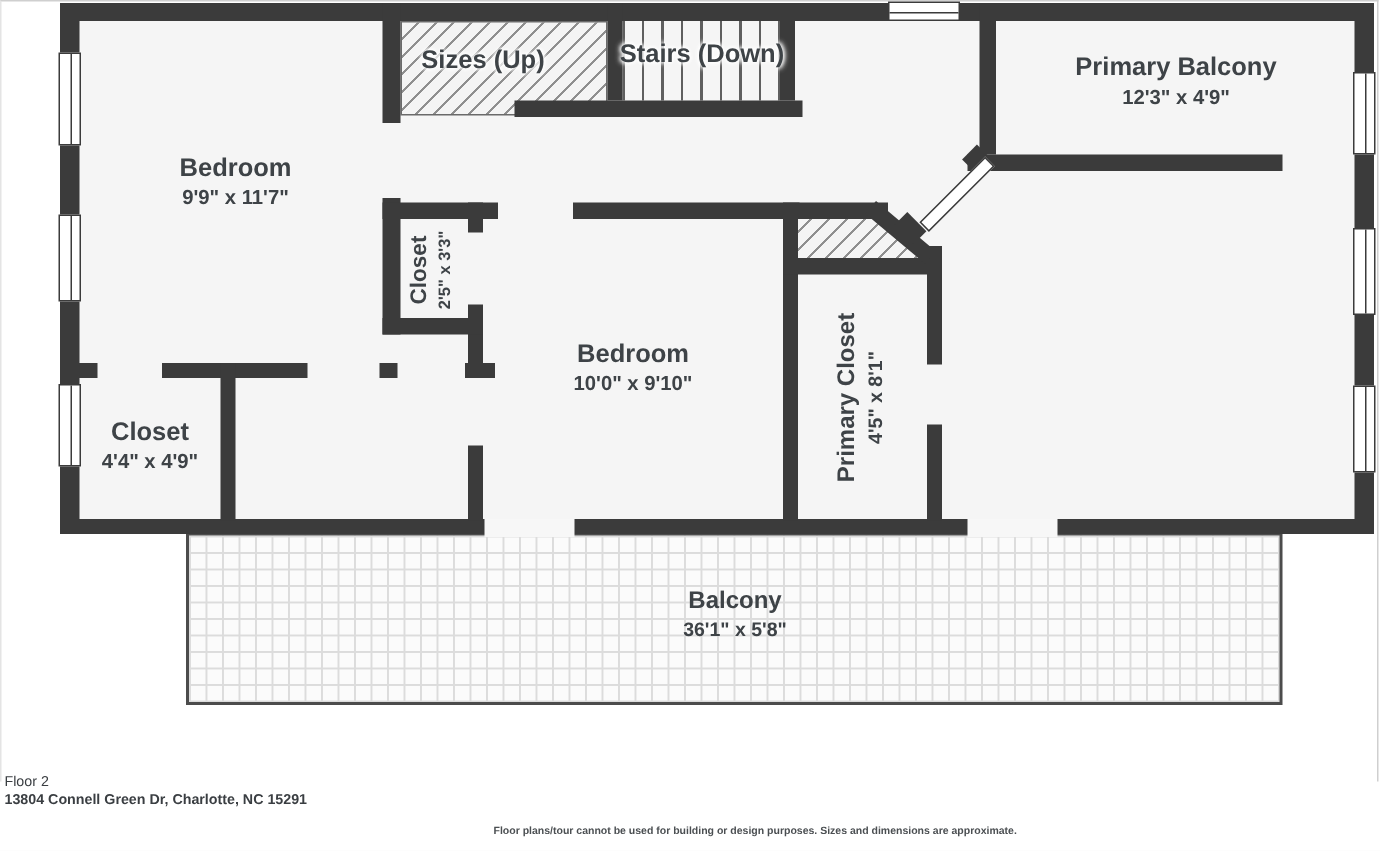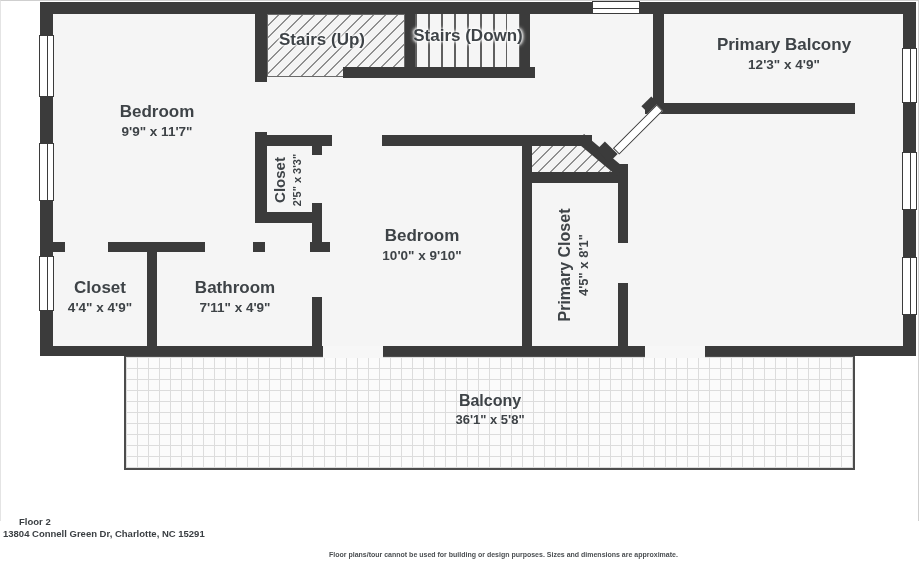--- a/index.html
+++ b/index.html
@@ -57,21 +57,21 @@
   .rd-sm{display:block;font-size:11px;}
   .rn-b{display:block;font-size:16px;}
   .rd-b{display:block;font-size:13px;}
   .stairs-label{
     position:absolute;transform:translate(-50%,-50%);color:#3e4347;font-weight:bold;
     font-size:17px;white-space:nowrap;z-index:30;
     text-shadow:0 0 3px #fff,0 0 3px #fff,0 0 4px #fff,0 0 5px #fff;
   }
   
   .addr{position:absolute;left:3px;top:528px;font-size:9.5px;font-weight:bold;color:#3a3e42;}
-  .floor{position:absolute;left:3px;top:516px;font-size:9.5px;font-weight:bold;color:#3a3e42;margin-left:16px;}
+  .floor{position:absolute;left:3px;top:516px;font-size:9.5px;font-weight:normal;color:#3a3e42;}
   .disclaimer{position:absolute;left:329px;top:551px;font-size:7px;font-weight:bold;color:#4b4f52;}
 </style>
 </head>
 <body>
 
 <div class="canvas">
   <div class="frame"></div>
 
   <div class="balcony"></div>
 
@@ -119,21 +119,21 @@
   <div class="win win-v" style="left:39px;top:143px;width:15px;height:58px;"></div>
   <div class="win win-v" style="left:39px;top:256px;width:15px;height:55px;"></div>
   <div class="win win-v" style="left:902px;top:48px;width:15px;height:55px;"></div>
   <div class="win win-v" style="left:902px;top:152px;width:15px;height:58px;"></div>
   <div class="win win-v" style="left:902px;top:257px;width:15px;height:58px;"></div>
 
   <div class="room-label" style="left:157px;top:121px;">
     <span class="rn">Bedroom</span>
     <span class="rd">9'9" x 11'7"</span>
   </div>
-  <div class="stairs-label" style="left:322px;top:40px;">Stairs (Up)</div>
+  <div class="stairs-label" style="left:322px;top:40px;">Sizes (Up)</div>
   <div class="stairs-label" style="left:468px;top:36px;">Stairs (Down)</div>
   <div class="room-label" style="left:784px;top:54px;">
     <span class="rn">Primary Balcony</span>
     <span class="rd">12'3" x 4'9"</span>
   </div>
   <div class="room-label rot" style="left:287px;top:180px;">
     <span class="rn-sm">Closet</span>
     <span class="rd-sm">2'5" x 3'3"</span>
   </div>
   <div class="room-label" style="left:422px;top:245px;">
@@ -141,24 +141,20 @@
     <span class="rd">10'0" x 9'10"</span>
   </div>
   <div class="room-label rot" style="left:574px;top:265px;">
     <span class="rn-b">Primary Closet</span>
     <span class="rd-b">4'5" x 8'1"</span>
   </div>
   <div class="room-label" style="left:100px;top:297px;">
     <span class="rn">Closet</span>
     <span class="rd">4'4" x 4'9"</span>
   </div>
-  <div class="room-label" style="left:235px;top:297px;">
-    <span class="rn">Bathroom</span>
-    <span class="rd">7'11" x 4'9"</span>
-  </div>
   <div class="room-label" style="left:490px;top:410px;">
     <span class="rn-b">Balcony</span>
     <span class="rd-b">36'1" x 5'8"</span>
   </div>
 
   <div class="addr">13804 Connell Green Dr, Charlotte, NC 15291</div>
   <div class="floor">Floor 2</div>
   <div class="disclaimer">Floor plans/tour cannot be used for building or design purposes. Sizes and dimensions are approximate.</div>
 </div>
 

